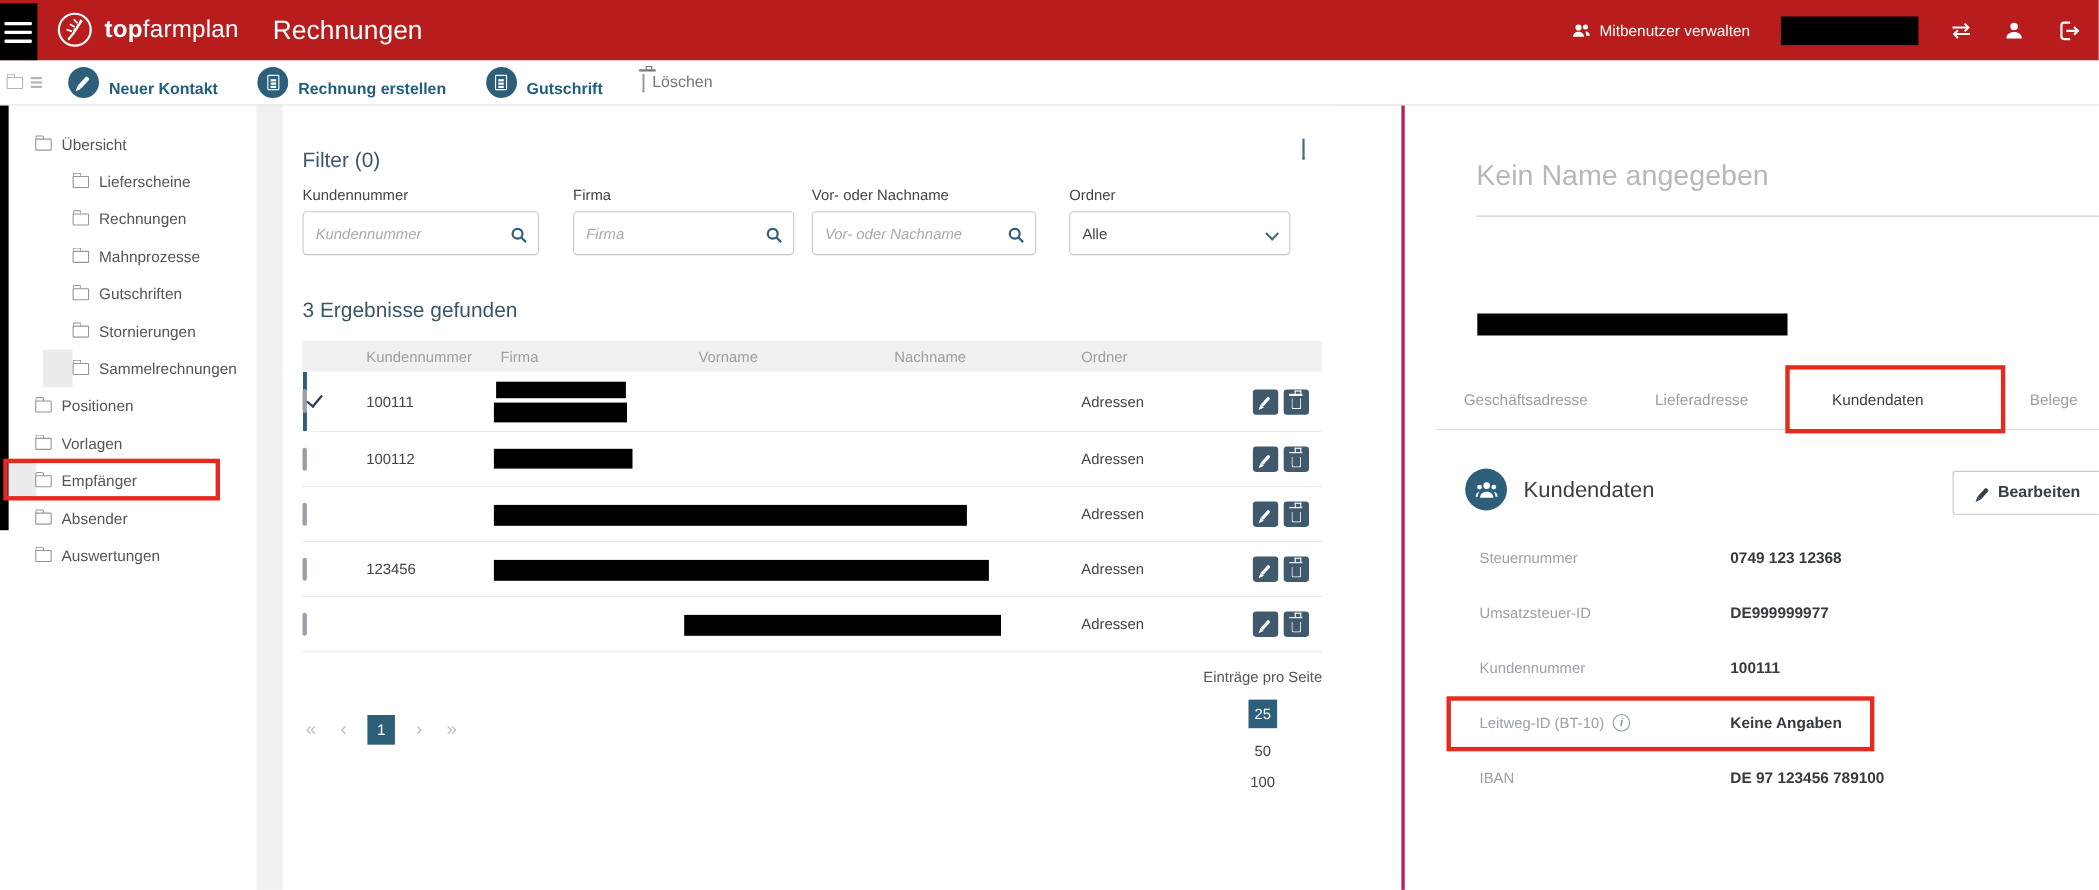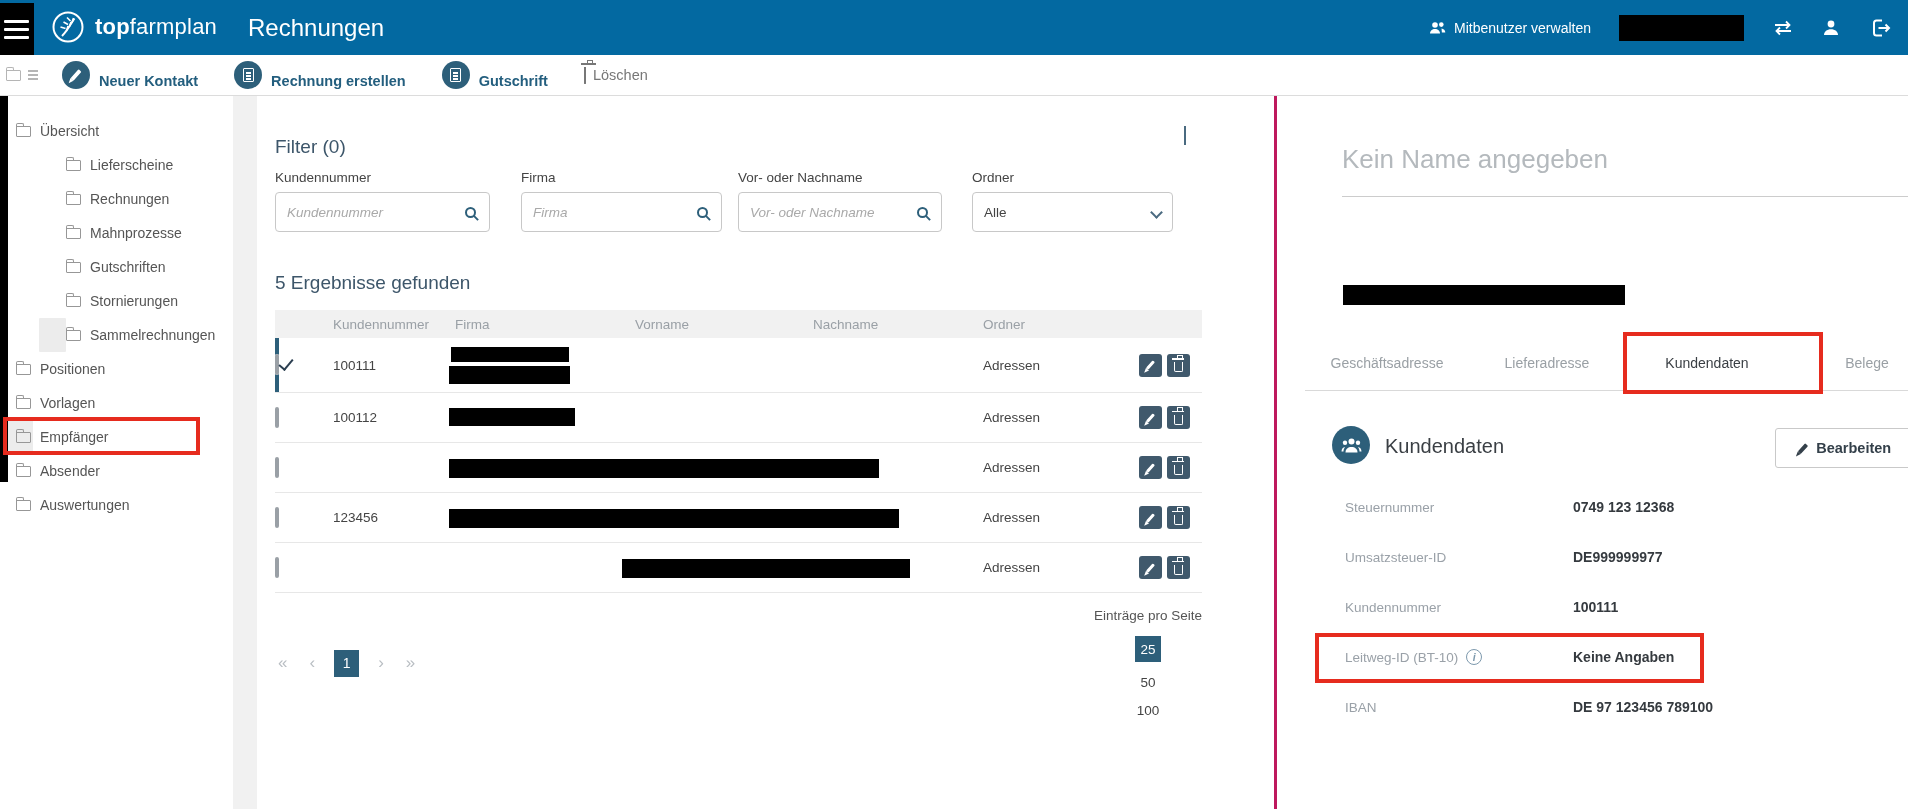--- a/index.html
+++ b/index.html
@@ -1,20 +1,20 @@
 <!DOCTYPE html>
 <html><head>
 <meta charset="utf-8">
 <style>
   * { margin:0; padding:0; box-sizing:border-box; }
   html,body { width:1908px; height:809px; }
   body { position:relative; background:#fff; font-family:"Liberation Sans", sans-serif; overflow:hidden; color:#444; }
 
   
-  .topbar { position:absolute; left:0; top:0; width:1908px; height:55px; background:#0369a1; color:#fff; }
+  .topbar { position:absolute; left:0; top:0; width:1908px; height:55px; background:#b91c1c; color:#fff; }
   .hamburger-box { position:absolute; left:0; top:3px; width:34px; height:52px; background:#000;
     display:flex; flex-direction:column; justify-content:center; gap:5px; padding-left:4px; cursor:pointer; }
   .hl { width:25px; height:3px; background:#fff; border-radius:1px; }
   .logo { position:absolute; left:50px; top:9px; display:flex; align-items:center; gap:9px; }
   .brand { font-size:22px; font-weight:400; letter-spacing:.2px; }
   .brand b { font-weight:700; }
   .page-title { position:absolute; left:248px; top:14px; font-size:24px; font-weight:400; }
   .tb-right { position:absolute; right:16px; top:0; height:55px; display:flex; align-items:center; gap:28px; }
   .manage { display:flex; align-items:center; gap:8px; font-size:14px; cursor:pointer; }
   .redact-top { width:125px; height:26px; background:#000; }
@@ -43,21 +43,21 @@
   .tri { color:#777; }
   .tr { width:11px; height:12px; border:1.6px solid currentColor; border-top:none; border-radius:0 0 2px 2px;
     position:relative; margin-top:5px; }
   .tr:before { content:""; position:absolute; left:-3.6px; top:-4px; width:15px; height:1.8px; background:currentColor; }
   .tr:after { content:""; position:absolute; left:2px; top:-7.5px; width:4.5px; height:3px;
     border:1.6px solid currentColor; border-bottom:none; }
 
   
   .black-strip { position:absolute; left:0; top:96px; width:8px; height:386px; background:#000; }
   .sidebar { position:absolute; left:8px; top:96px; width:225px; height:713px; background:#fff; padding-top:18px; }
-  .si { height:34px; display:flex; align-items:center; gap:9px; padding-left:8px; font-size:14px; color:#555;
+  .si { height:34px; display:flex; align-items:center; gap:9px; padding-left:24px; font-size:14px; color:#555;
     position:relative; cursor:pointer; }
   .si .fico { color:#979797; }
   .si.l1 { padding-left:27px;margin-left:31px; }
   .si.hl { background:#ececec; }
   .red-outline { position:absolute; left:-5px; top:-3px; width:197px; height:38px; border:4px solid #e62b1e;
     pointer-events:none; z-index:5; }
   .gray-strip { position:absolute; left:233px; top:96px; width:24px; height:713px; background:#f1f1f1; }
 
   
   .content { position:absolute; left:257px; top:96px; width:955px; height:713px; background:#fff; }
@@ -314,21 +314,21 @@
     </div>
     <div class="fgroup" style="width:201px;">
       <span class="flabel">Ordner</span>
       <div class="fbox fselect">
         <span class="val">Alle</span>
         <span class="chev"></span>
       </div>
     </div>
   </div>
 
-  <div class="summary">5 Ergebnisse gefunden</div>
+  <div class="summary">3 Ergebnisse gefunden</div>
 
   <div class="table">
     <div class="thead">
       <span></span>
       <span class="h2">Kundennummer</span>
       <span class="h3">Firma</span>
       <span class="h4">Vorname</span>
       <span class="h5">Nachname</span>
       <span class="h6">Ordner</span>
       <span></span>

